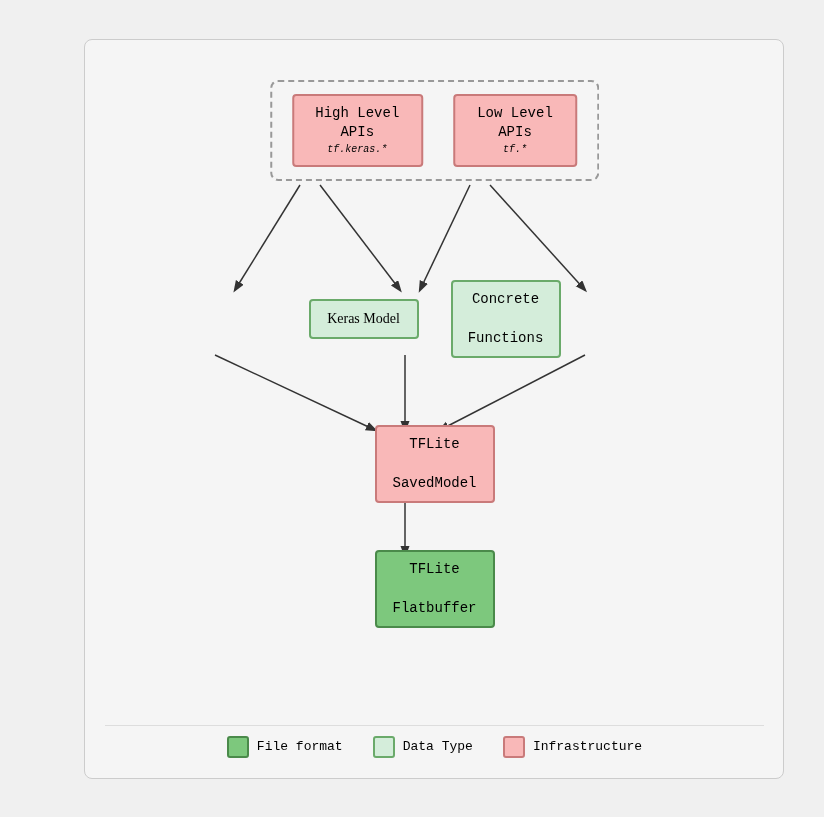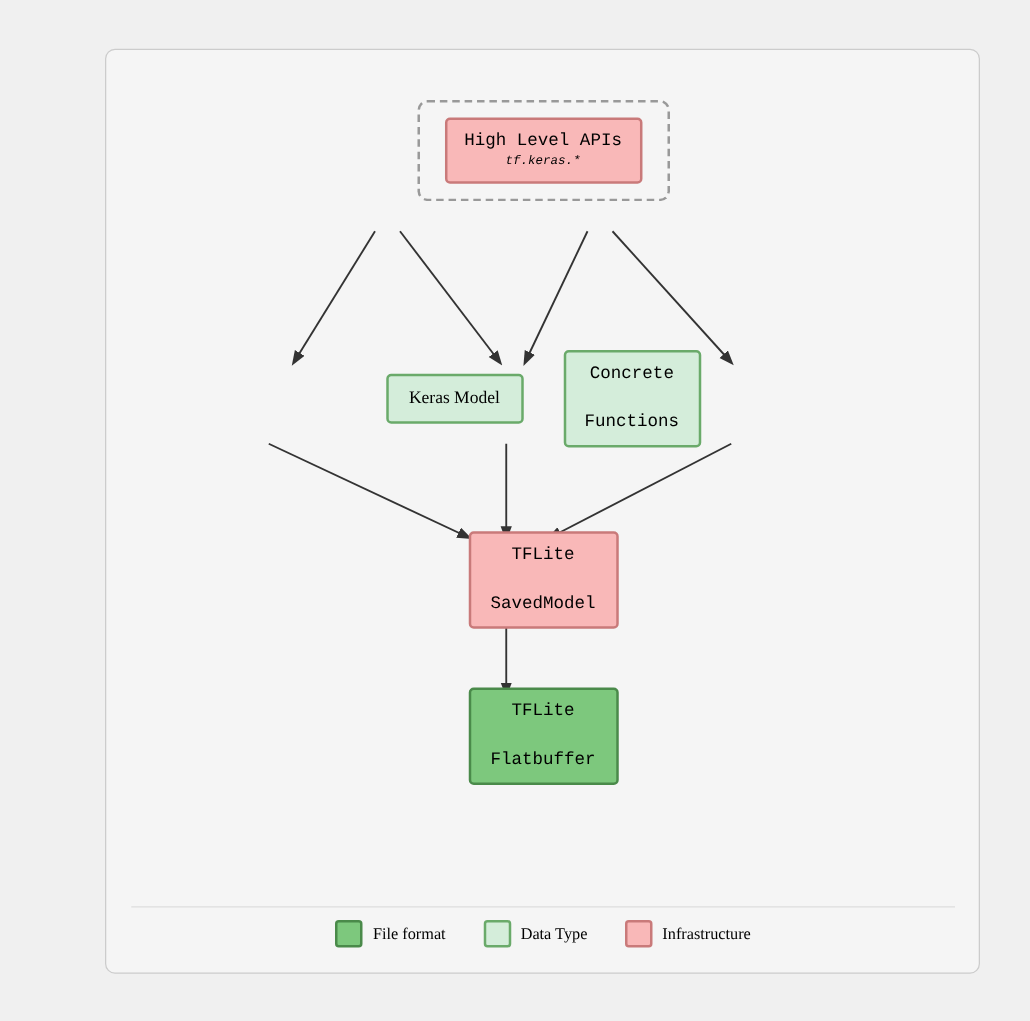--- a/index.html
+++ b/index.html
@@ -93,21 +93,21 @@
       justify-content: center;
       gap: 30px;
       margin-top: 10px;
       padding-top: 10px;
       border-top: 1px solid #ddd;
     }
     .legend-item {
       display: flex;
       align-items: center;
       gap: 8px;
-      font-family: Liberation Serif, serif;
+      font-family: Liberation Mono, monospace;
       font-size: 13px;
     }
     .legend-swatch {
       width: 22px;
       height: 22px;
       border: 2px solid;
       border-radius: 3px;
     }
     .swatch-green { background: #7dc87d; border-color: #4a8a4a; }
     .swatch-light-green { background: #d4edda; border-color: #6aaa6a; }
@@ -141,20 +141,24 @@
           <path d="M0,0 L0,6 L8,3 z" fill="#333"></path>
         </marker>
       </defs>
     </svg>
 
     <div class="top-group" style="top:10px;">
       <div class="box box-pink">
         <span>High Level APIs</span>
         <span class="box-sub">tf.keras.*</span>
       </div>
+      <div class="box box-pink">
+        <span>Low Level APIs</span>
+        <span class="box-sub">tf.*</span>
+      </div>
     </div>
 
     <div style="position:absolute; top:210px; left:50%; transform:translateX(-50%); display:flex; gap:32px; align-items:center;">
       <div class="box box-light-green" style="min-width:110px;font-family:Liberation Serif, serif;">
         <span>Keras Model</span>
       </div>
       <div class="box box-light-green" style="min-width:110px;">
         <span>Concrete</span>
           <br>
         <span>Functions</span>

